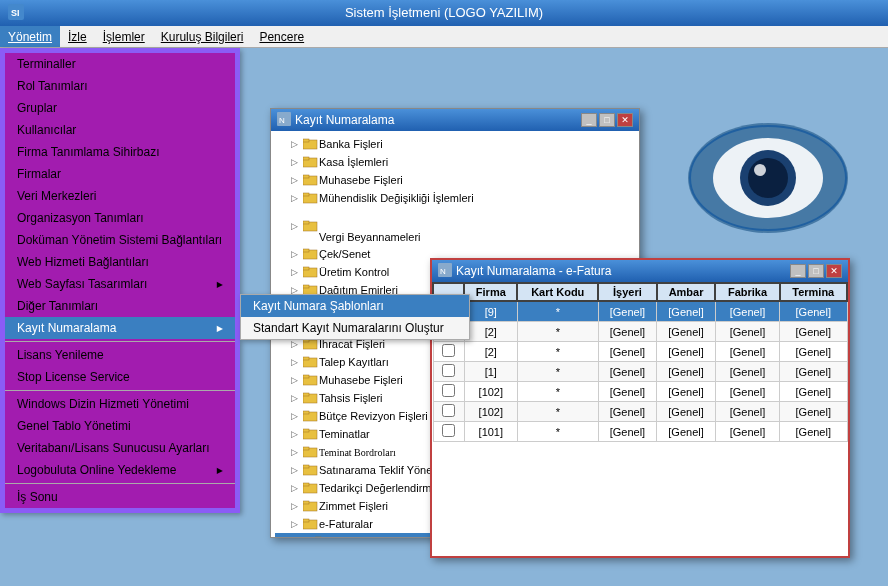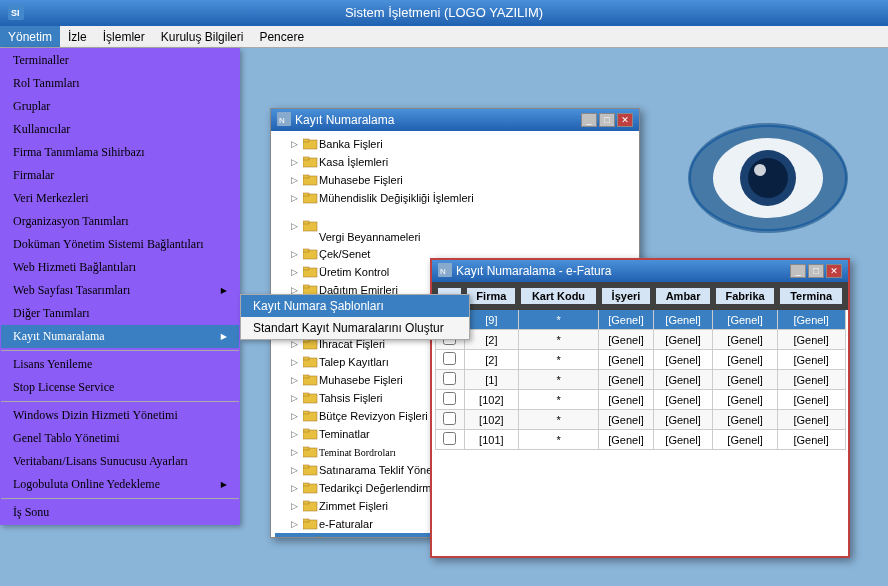--- a/index.html
+++ b/index.html
@@ -35,20 +35,21 @@
       align-items: center;
       height: 22px;
       border-bottom: 1px solid #aaa;
     }
     .menu-item {
       padding: 2px 8px;
       cursor: pointer;
       height: 100%;
       display: flex;
       align-items: center;
+      text-decoration: underline;
     }
     .menu-item:hover, .menu-item.active {
       background: #3a7fc1;
       color: white;
     }
     .menu-item.active {
       background: #3a7fc1;
       color: white;
     }
 
@@ -58,26 +59,25 @@
       width: 100%;
       height: calc(586px - 48px);
       position: relative;
     }
 
     
     .dropdown-menu {
       position: absolute;
       left: 0;
       top: 0;
-      background: #8b5cf6;
-      border: 1px solid #8b5cf6;
+      background: #a21caf;
+      border: 5px solid #8b5cf6;
       box-shadow: 2px 2px 5px rgba(0,0,0,0.3);
       z-index: 100;
       min-width: 230px;
-      font-family: Liberation Serif, serif;
     }
     .dropdown-menu .menu-row {
       padding: 4px 12px;
       cursor: pointer;
       display: flex;
       align-items: center;
       justify-content: space-between;
       white-space: nowrap;
     }
     .dropdown-menu .menu-row.highlighted {
@@ -205,21 +205,21 @@
       overflow: hidden;
       background: white;
     }
     .data-table {
       width: 100%;
       border-collapse: collapse;
       font-size: 11px;
     }
     .data-table th {
       background: #d4e4f4;
-      border: 6px solid #404040;
+      border: 2px solid #404040;
       padding: 2px 6px;
       font-weight: bold;
       text-align: center;
       white-space: nowrap;
     }
     .data-table td {
       border: 1px solid #ccc;
       padding: 2px 6px;
       text-align: center;
       white-space: nowrap;

